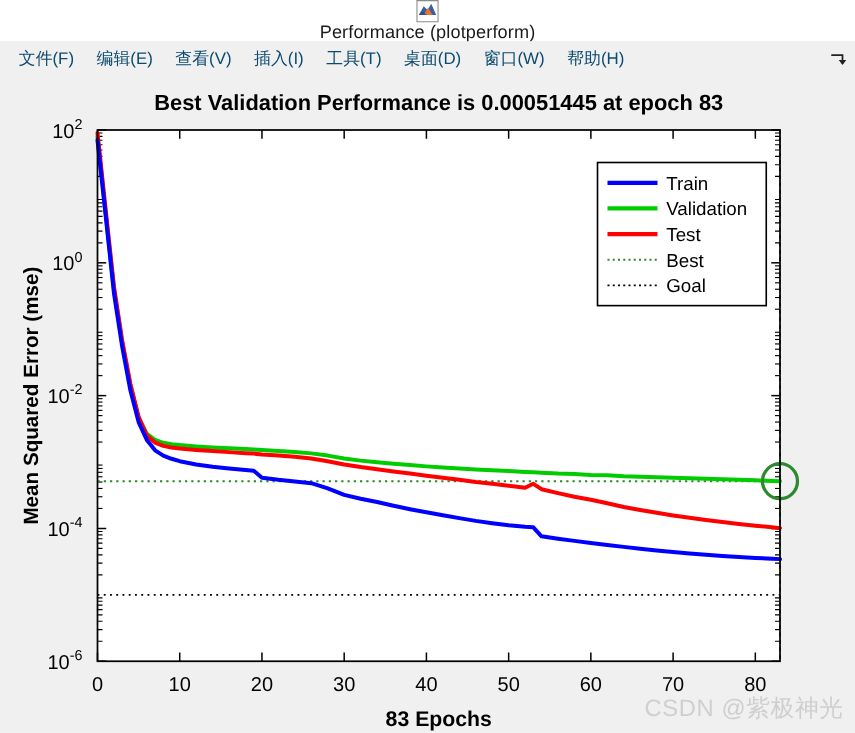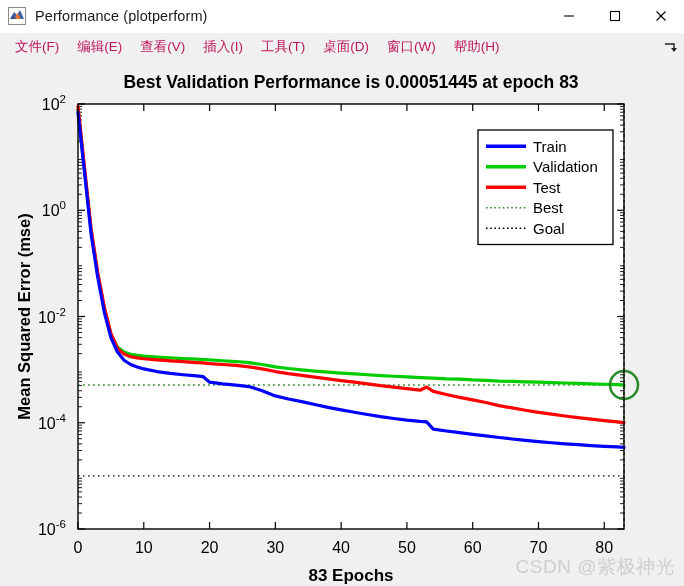--- a/index.html
+++ b/index.html
@@ -7,36 +7,36 @@
     width:684px;height:586px;overflow:hidden;
     font-family:"Liberation Sans", sans-serif;
     background:#ffffff;
     -webkit-font-smoothing:antialiased;
   }
   .window{width:684px;height:586px;position:relative;background:#f0f0f0;display:flex;flex-direction:column;}
 
   
   .titlebar{
     height:32px;min-height:32px;background:#ffffff;display:flex;align-items:center;
-    border-bottom:1px solid #ffffff;position:relative;
+    border-bottom:1px solid #ffffff;position:relative;flex-direction:column;
   }
   .app-icon{width:18px;height:18px;margin-left:8px;margin-right:9px;position:relative;flex:0 0 auto;}
   .app-icon svg{display:block;}
   .title-text{font-size:14.5px;color:#1a1a1a;letter-spacing:0.1px;white-space:nowrap;}
   .win-btns{margin-left:auto;display:flex;height:32px;}
   .win-btn{width:46px;height:32px;display:flex;align-items:center;justify-content:center;}
   .win-btn svg{display:block;}
 
   
   .menubar{
     height:28px;min-height:28px;background:#f0f0f0;display:flex;align-items:center;
     padding-left:6px;position:relative;
   }
   .menu-item{
-    font-size:13.5px;color:#be185d;padding:2px 9px;white-space:nowrap;
+    font-size:13.5px;color:#0c4a6e;padding:2px 9px;white-space:nowrap;
   }
   .menu-arrow{position:absolute;right:6px;top:7px;width:16px;height:16px;}
 
   
   .figure{flex:1 1 auto;position:relative;background:#f0f0f0;overflow:hidden;}
   .figure svg{display:block;position:absolute;left:0;top:0;}
 
   .watermark{
     position:absolute;right:9px;bottom:6px;
     font-size:19px;color:#cfcfcf;white-space:nowrap;

